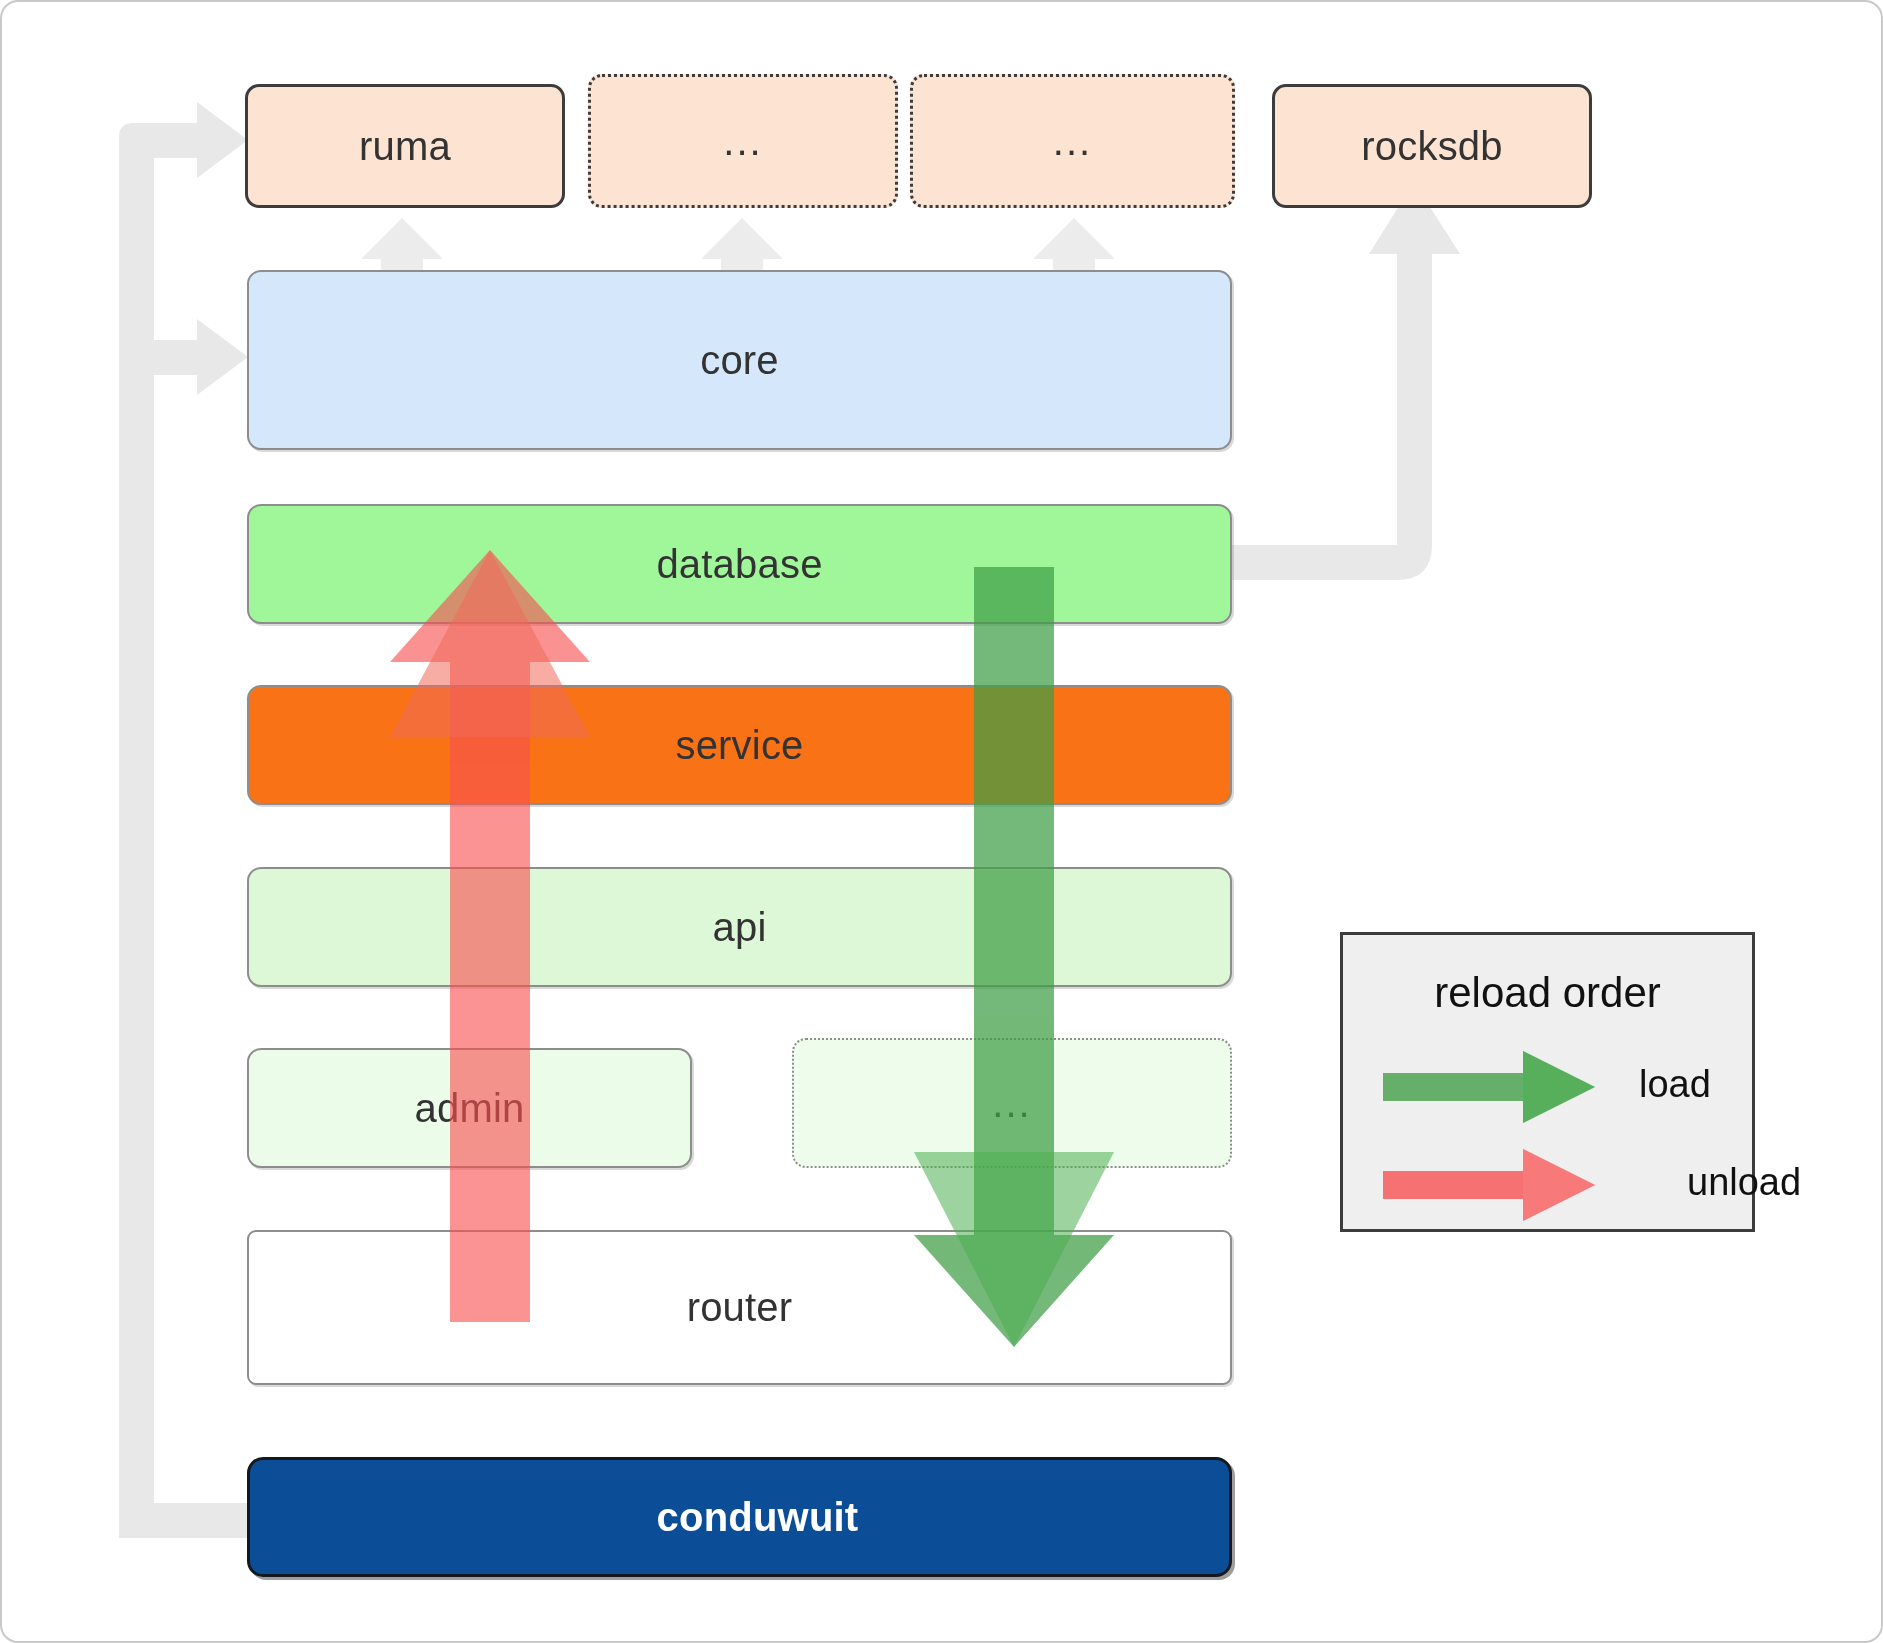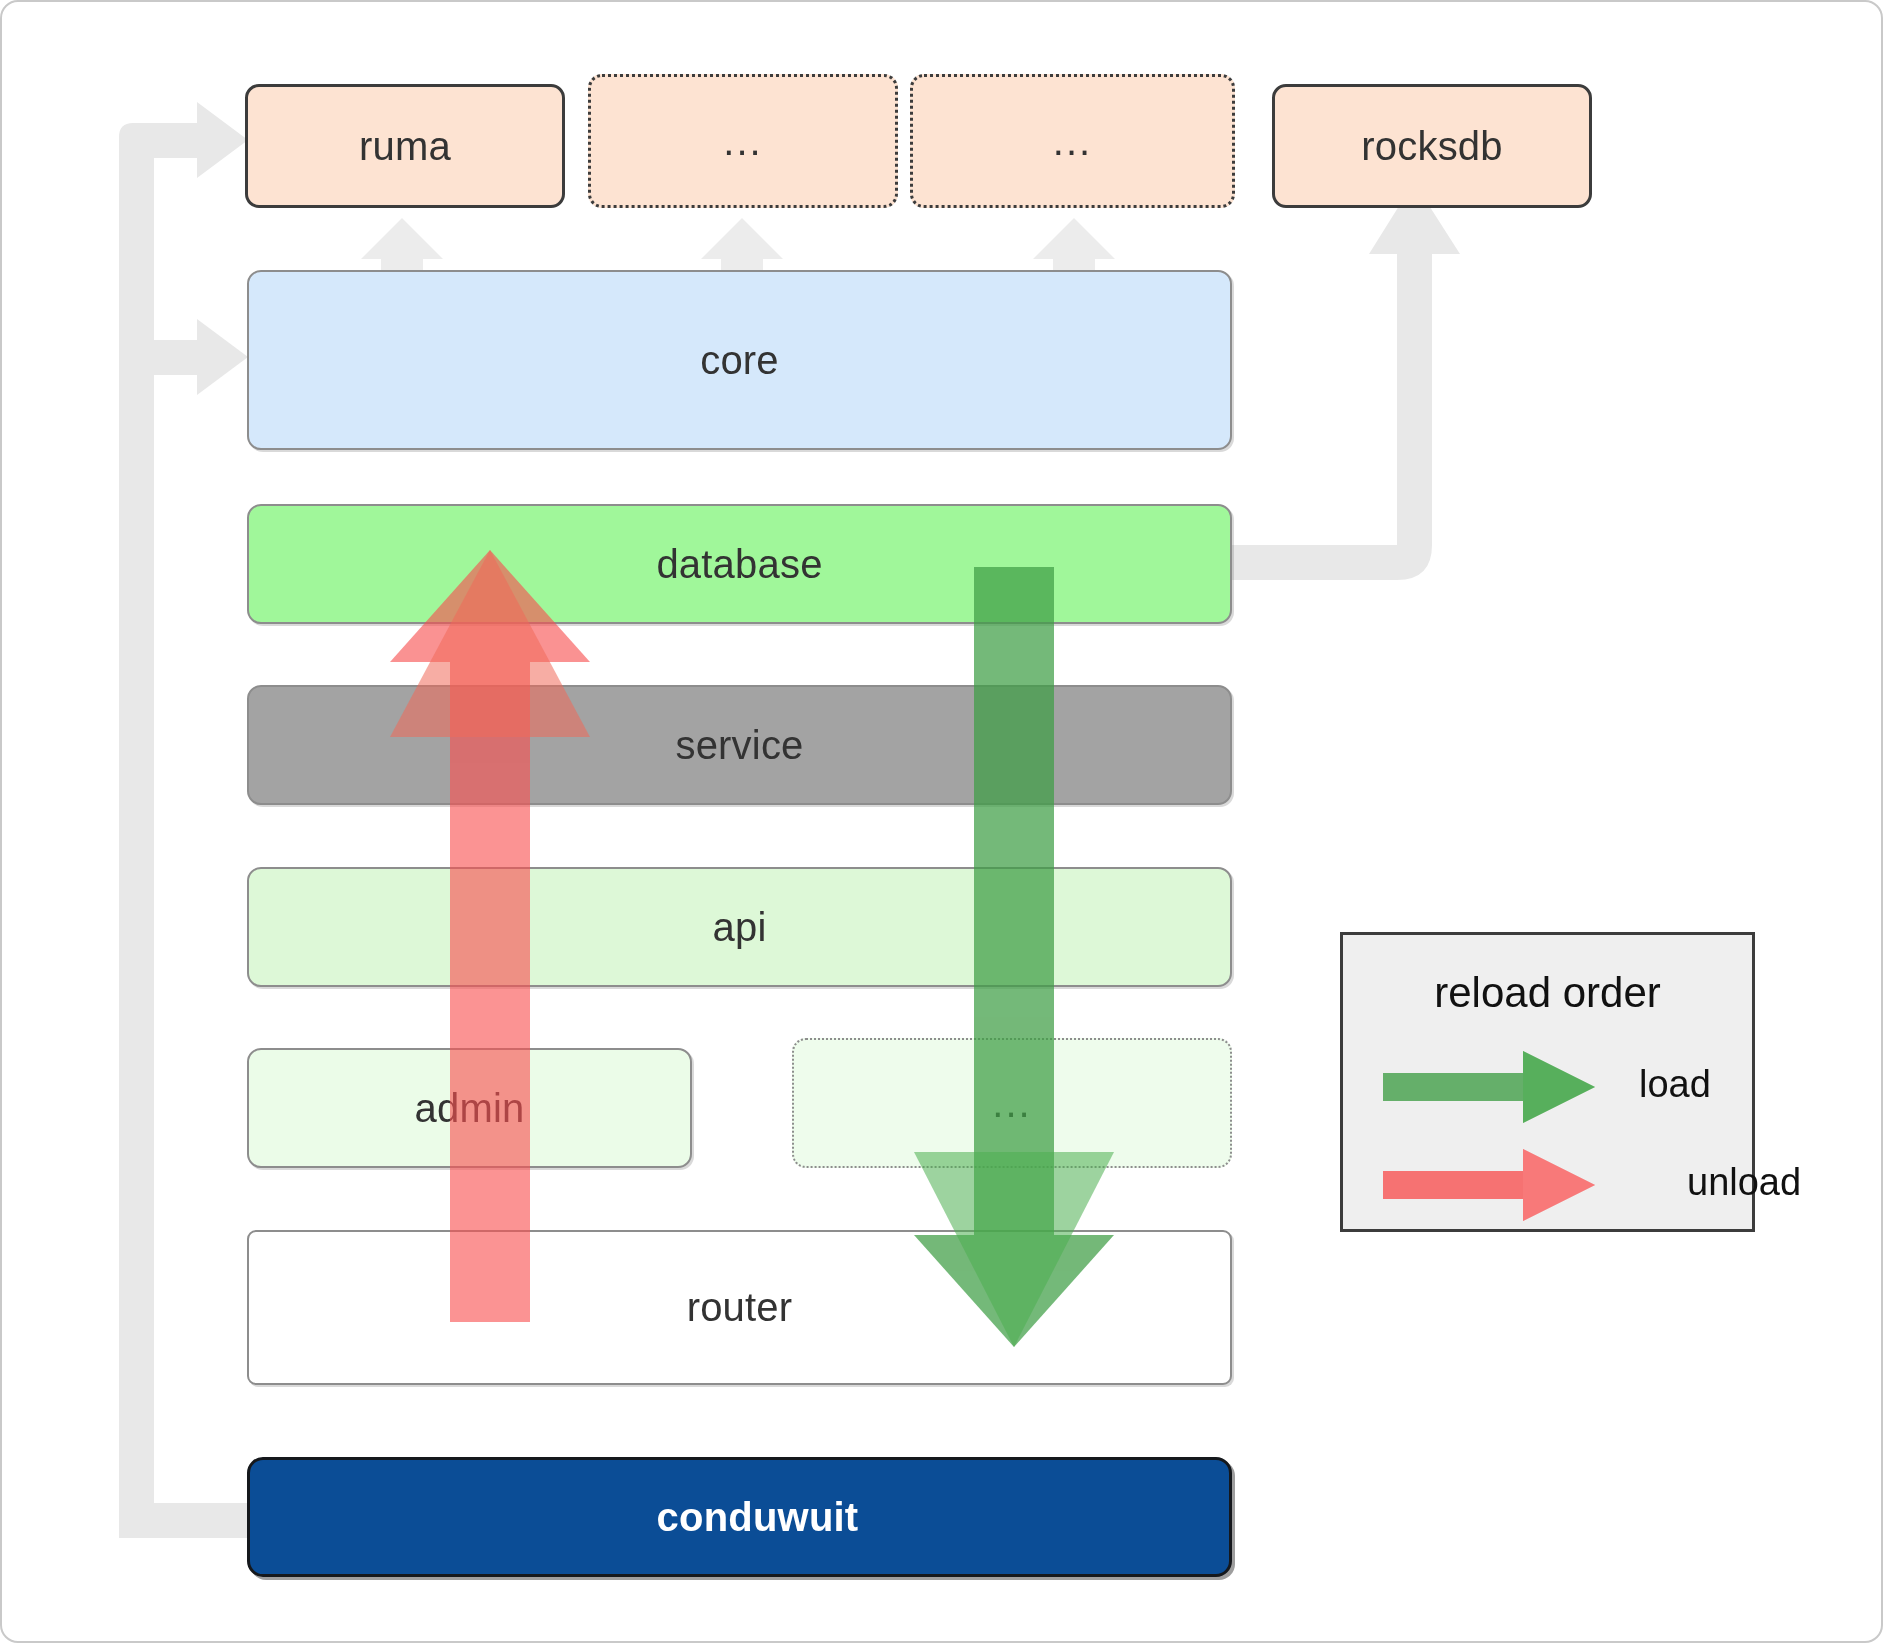--- a/index.html
+++ b/index.html
@@ -119,21 +119,21 @@
   </div>
 
   <div class="box layer" style="left:245px;top:268px;width:985px;height:180px;background:#d5e8fb;">
     <span>core</span>
   </div>
 
   <div class="box layer" style="left:245px;top:502px;width:985px;height:120px;background:#a0f79a;">
     <span>database</span>
   </div>
 
-  <div class="box layer" style="left:245px;top:683px;width:985px;height:120px;background:#a3a3a3;">
+  <div class="box layer" style="left:245px;top:683px;width:985px;height:120px;background:#f97316;">
     <span>service</span>
   </div>
 
   <div class="box layer" style="left:245px;top:865px;width:985px;height:120px;background:#ddf8d7;">
     <span>api</span>
   </div>
 
   <div class="box layer" style="left:245px;top:1046px;width:445px;height:120px;background:#ebfce8;">
     <span>admin</span>
   </div>

